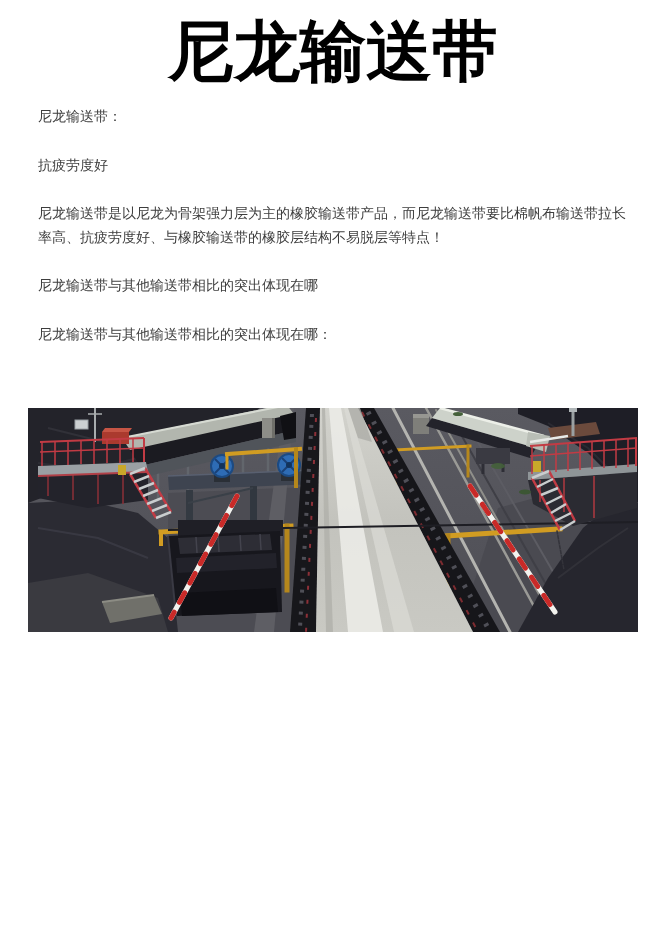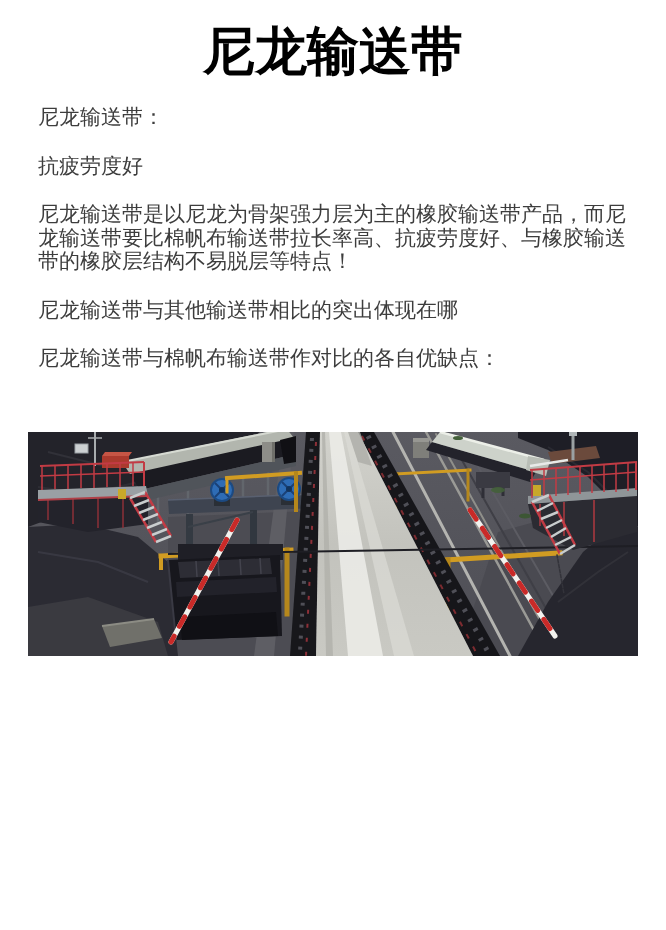--- a/index.html
+++ b/index.html
@@ -2,46 +2,46 @@
 <html><head>
 <meta charset="utf-8">
 <style>
   html,body{margin:0;padding:0;background:#ffffff;}
   .page{
     width:666px;height:930px;margin:0;background:#ffffff;overflow:hidden;
     font-family:"Liberation Sans","DejaVu Sans",sans-serif;
   }
   h1.title{
     margin:22px 0 4px;padding:0;text-align:center;
-    font-size:52px;line-height:58px;font-weight:700;color:#000000;
+    font-size:66px;line-height:58px;font-weight:700;color:#000000;
   }
   .content{padding:0 38px;}
   .content p{
     margin:25px 0 0;padding:0;
-    font-size:21px;line-height:23.5px;color:#3d3d3d;
+    font-size:14px;line-height:23.5px;color:#3d3d3d;
     word-break:break-all;
   }
   figure.photo{
     margin:62px 0 0 28px;padding:0;width:610px;height:224px;display:block;
   }
   figure.photo svg{display:block;width:610px;height:224px;}
 </style>
 </head>
 <body>
 
 <div class="page">
 
   <h1 class="title">尼龙输送带</h1>
 
   <div class="content">
     <p>尼龙输送带：</p>
     <p>抗疲劳度好</p>
     <p>尼龙输送带是以尼龙为骨架强力层为主的橡胶输送带产品，而尼龙输送带要比棉帆布输送带拉长率高、抗疲劳度好、与橡胶输送带的橡胶层结构不易脱层等特点！</p>
     <p>尼龙输送带与其他输送带相比的突出体现在哪</p>
-    <p>尼龙输送带与棉帆布输送带作对比的各自优缺点：</p>
+    <p>尼龙输送带与其他输送带相比的突出体现在哪：</p>
   </div>
 
   <figure class="photo" role="img" aria-label="煤场双线带式输送机（尼龙输送带）现场照片">
     <svg viewBox="0 0 610 224" xmlns="http://www.w3.org/2000/svg">
       <defs>
         <linearGradient id="beltGrad" x1="0" y1="0" x2="0" y2="1">
           <stop offset="0" stop-color="#d2d2cc"></stop>
           <stop offset="0.5" stop-color="#c3c3bd"></stop>
           <stop offset="1" stop-color="#c9c9c3"></stop>
         </linearGradient>

